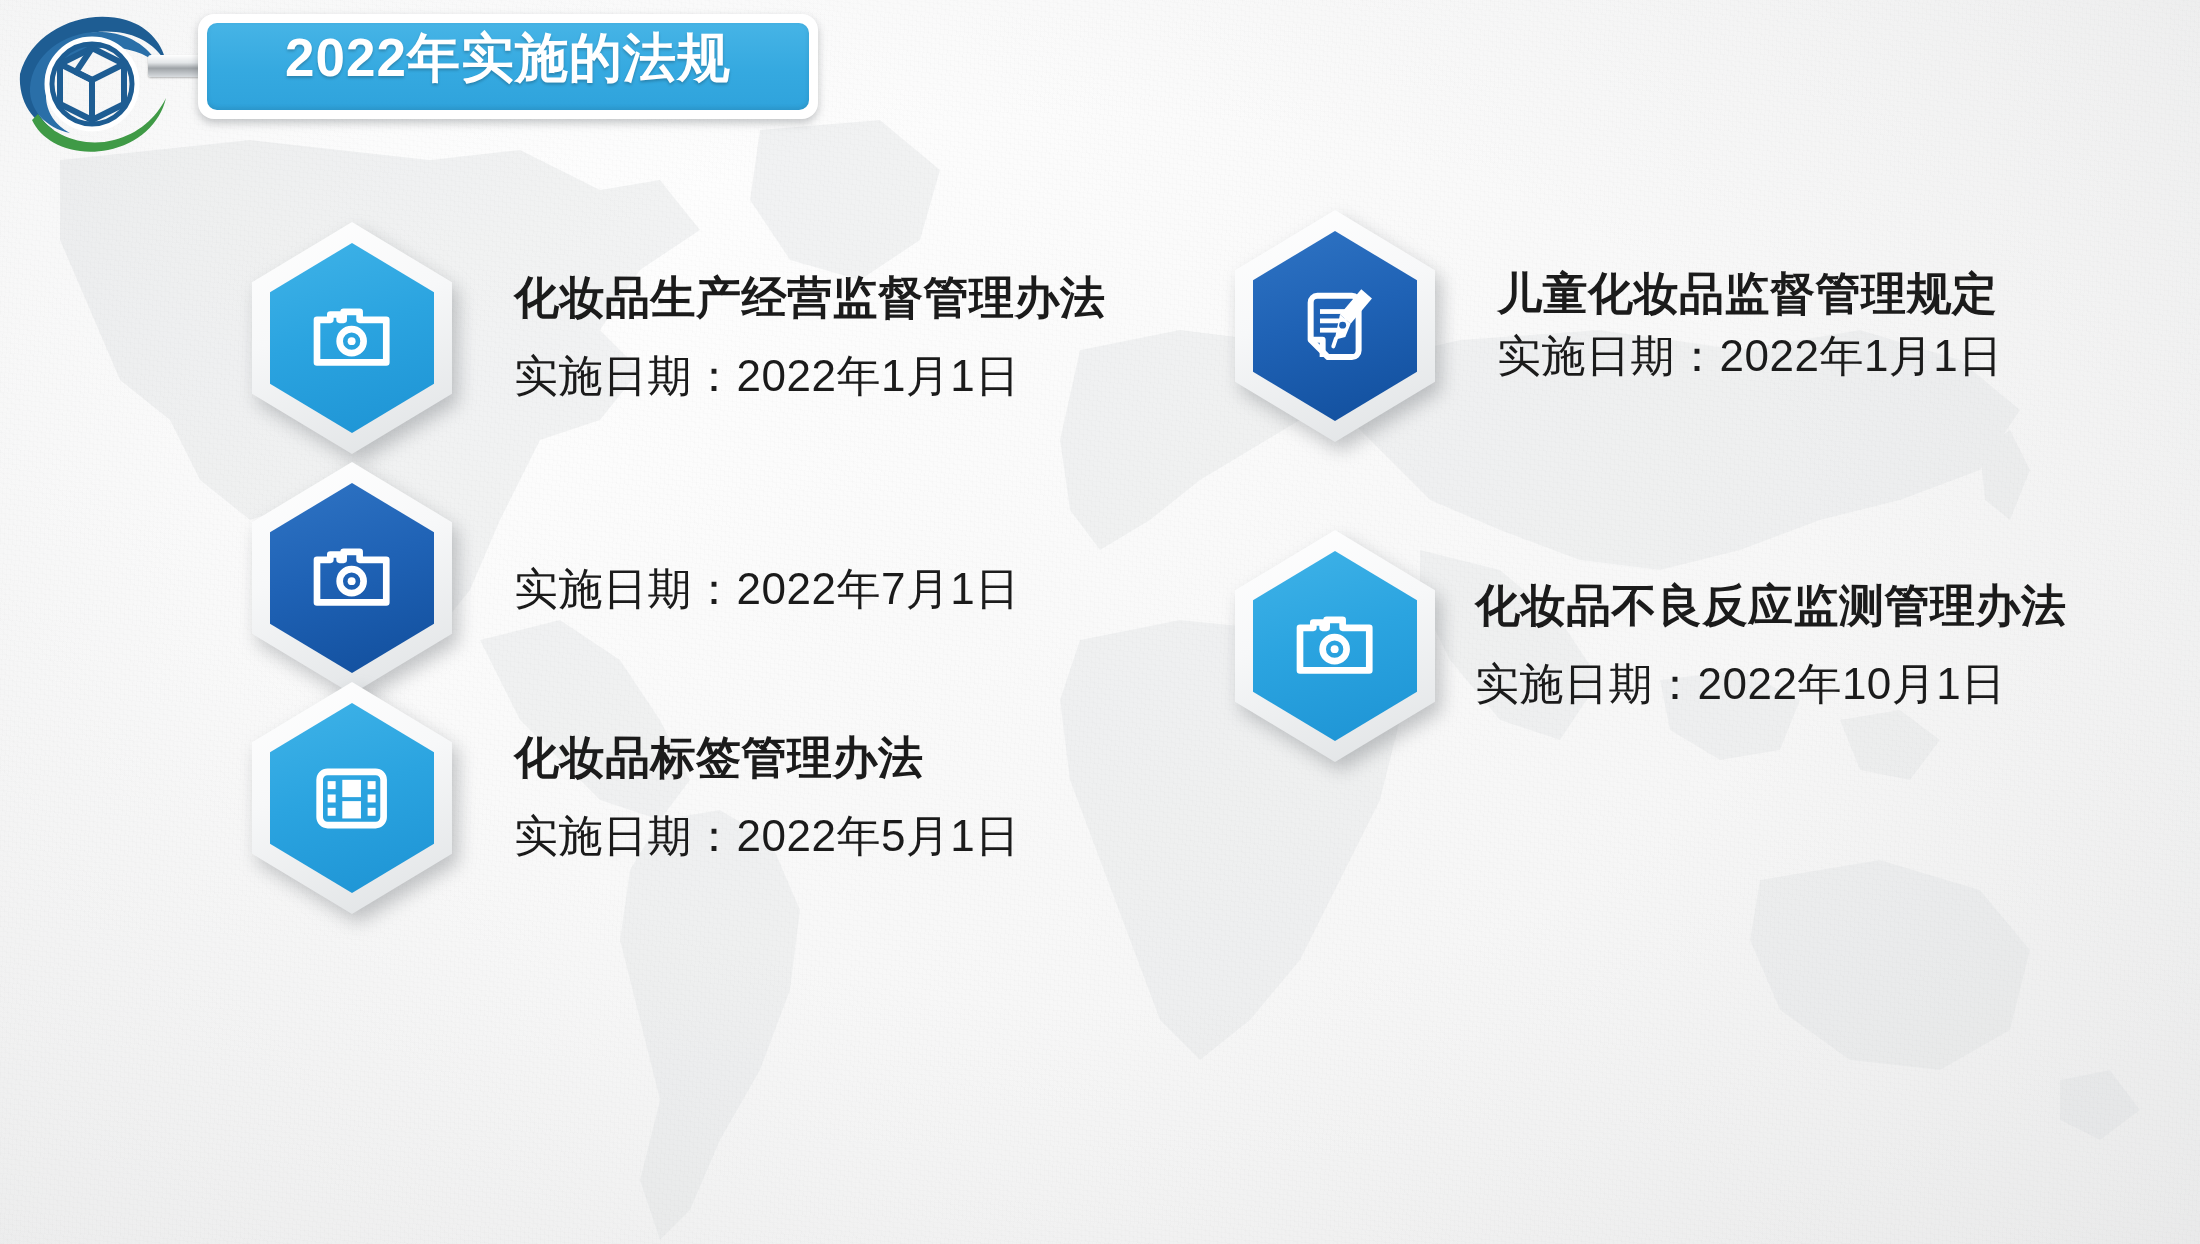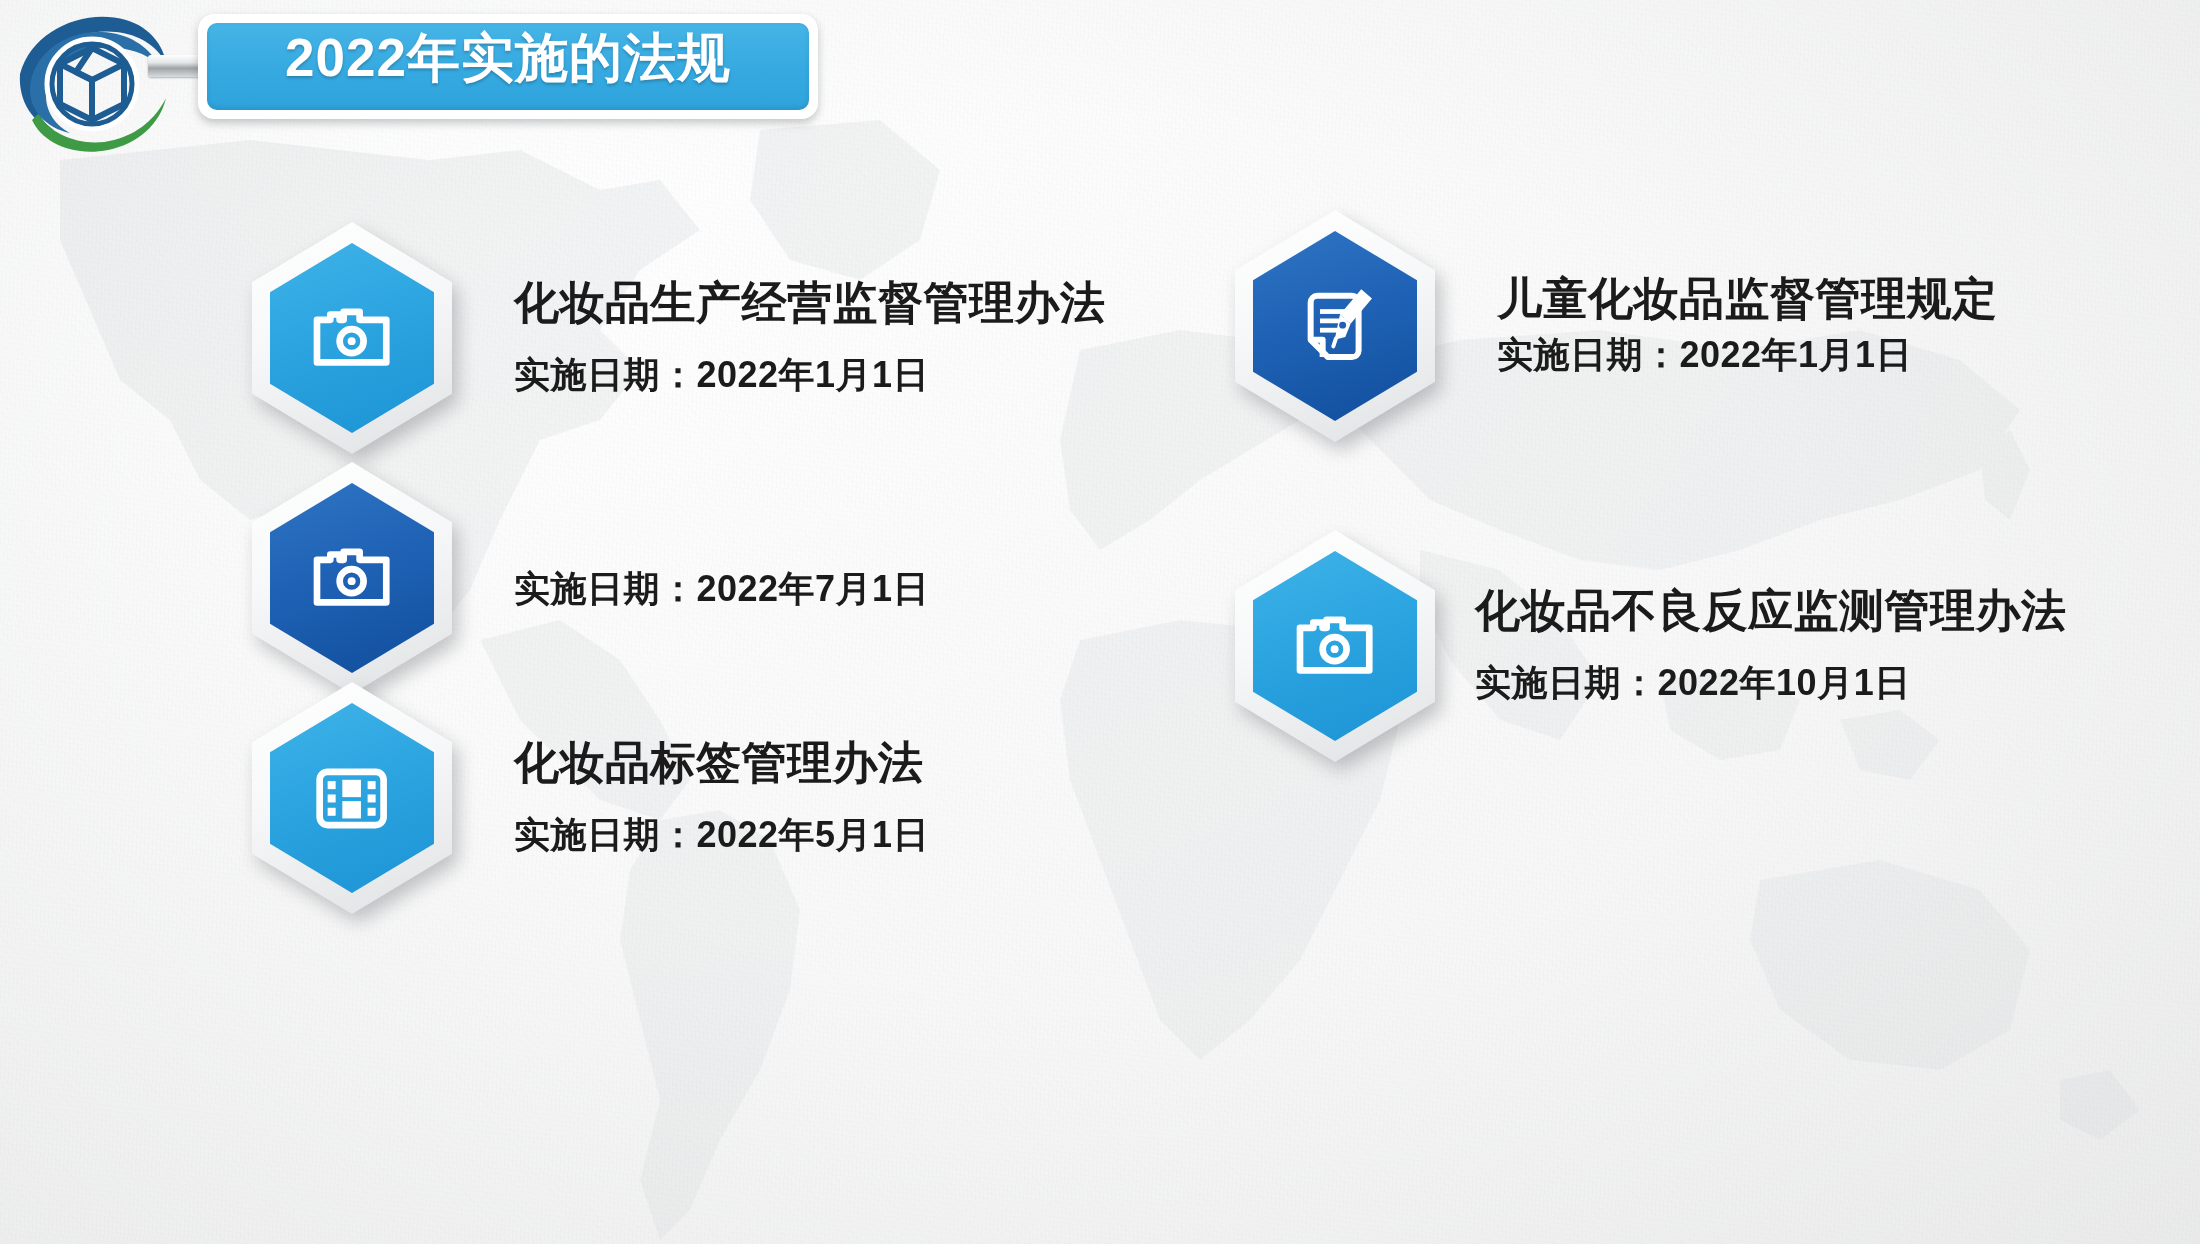--- a/index.html
+++ b/index.html
@@ -147,22 +147,22 @@
   .item-title {
     color: #1b1b1b;
     font-weight: bold;
     font-size: 45px;
     line-height: 1.18;
     white-space: nowrap;
     letter-spacing: .5px;
   }
   .item-date {
     color: #1b1b1b;
-    font-weight: bold;
-    font-size: 36px;
+    font-weight: normal;
+    font-size: 44px;
     line-height: 1.35;
     white-space: nowrap;
     margin-top: 14px;
     letter-spacing: .5px;
   }
 
   
   #item-0 { left: 252px;  top: 222px; }
   #item-1 { left: 252px;  top: 462px; }
   #item-2 { left: 252px;  top: 682px; }

